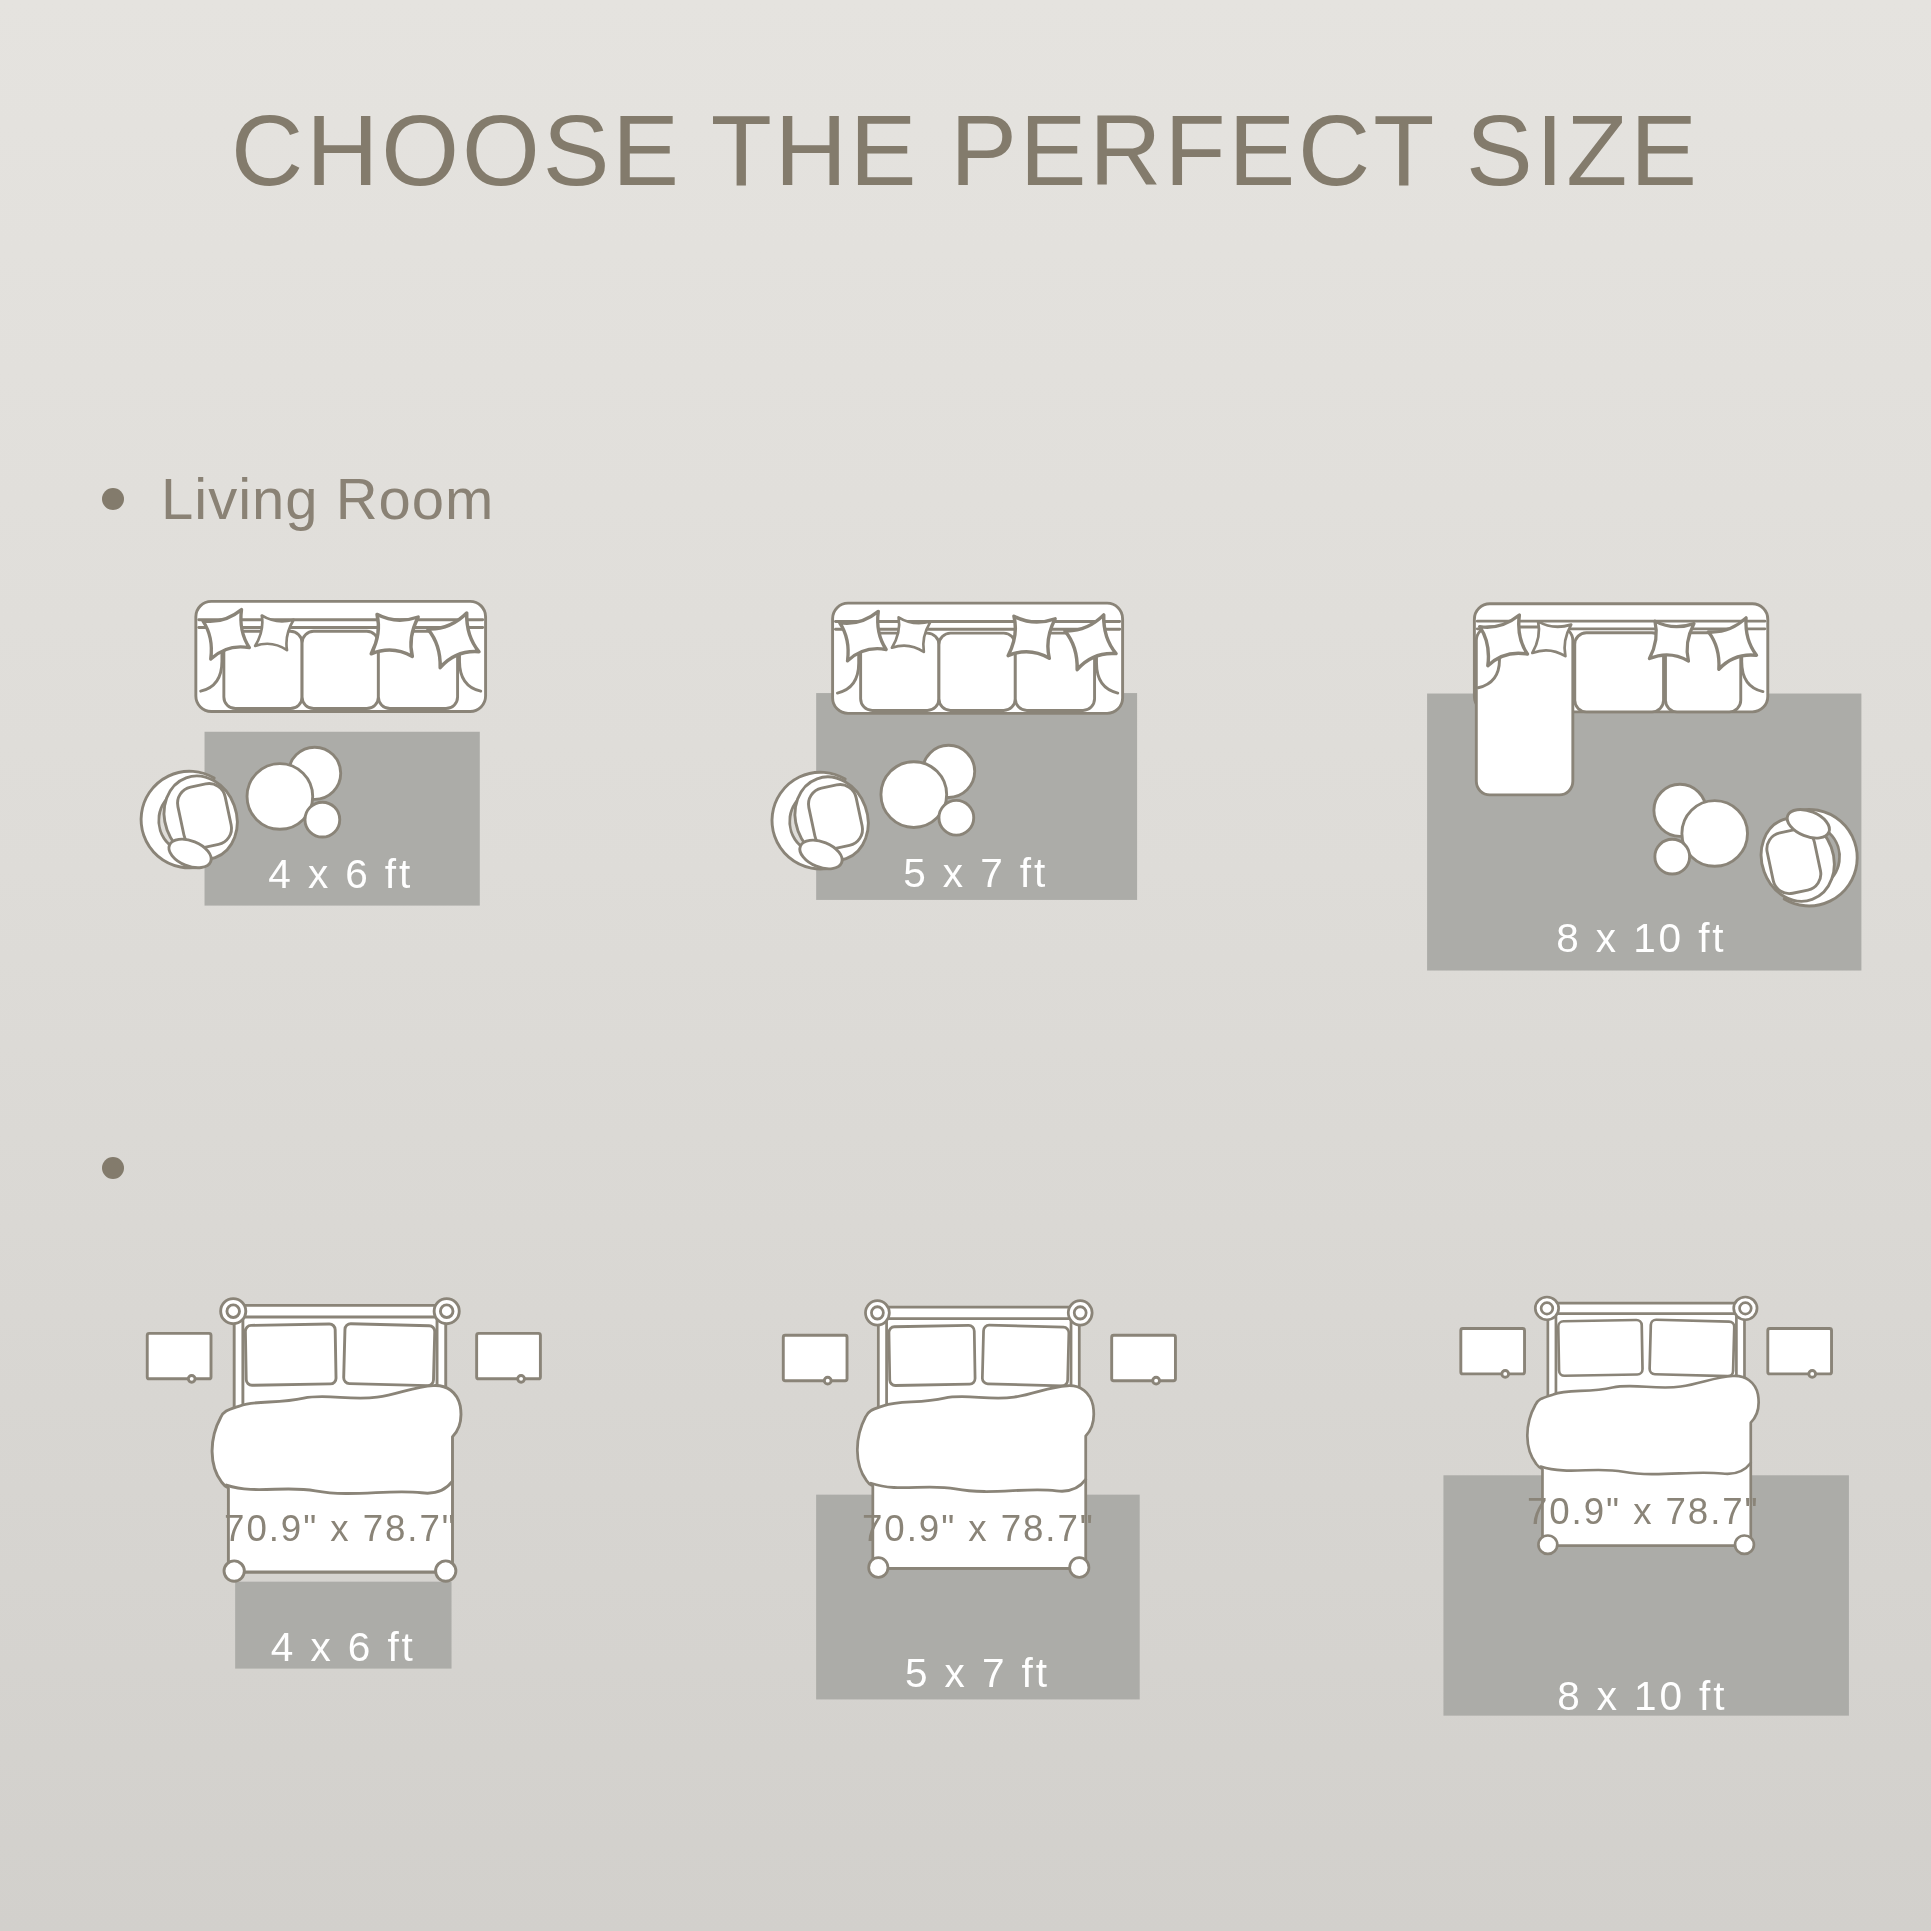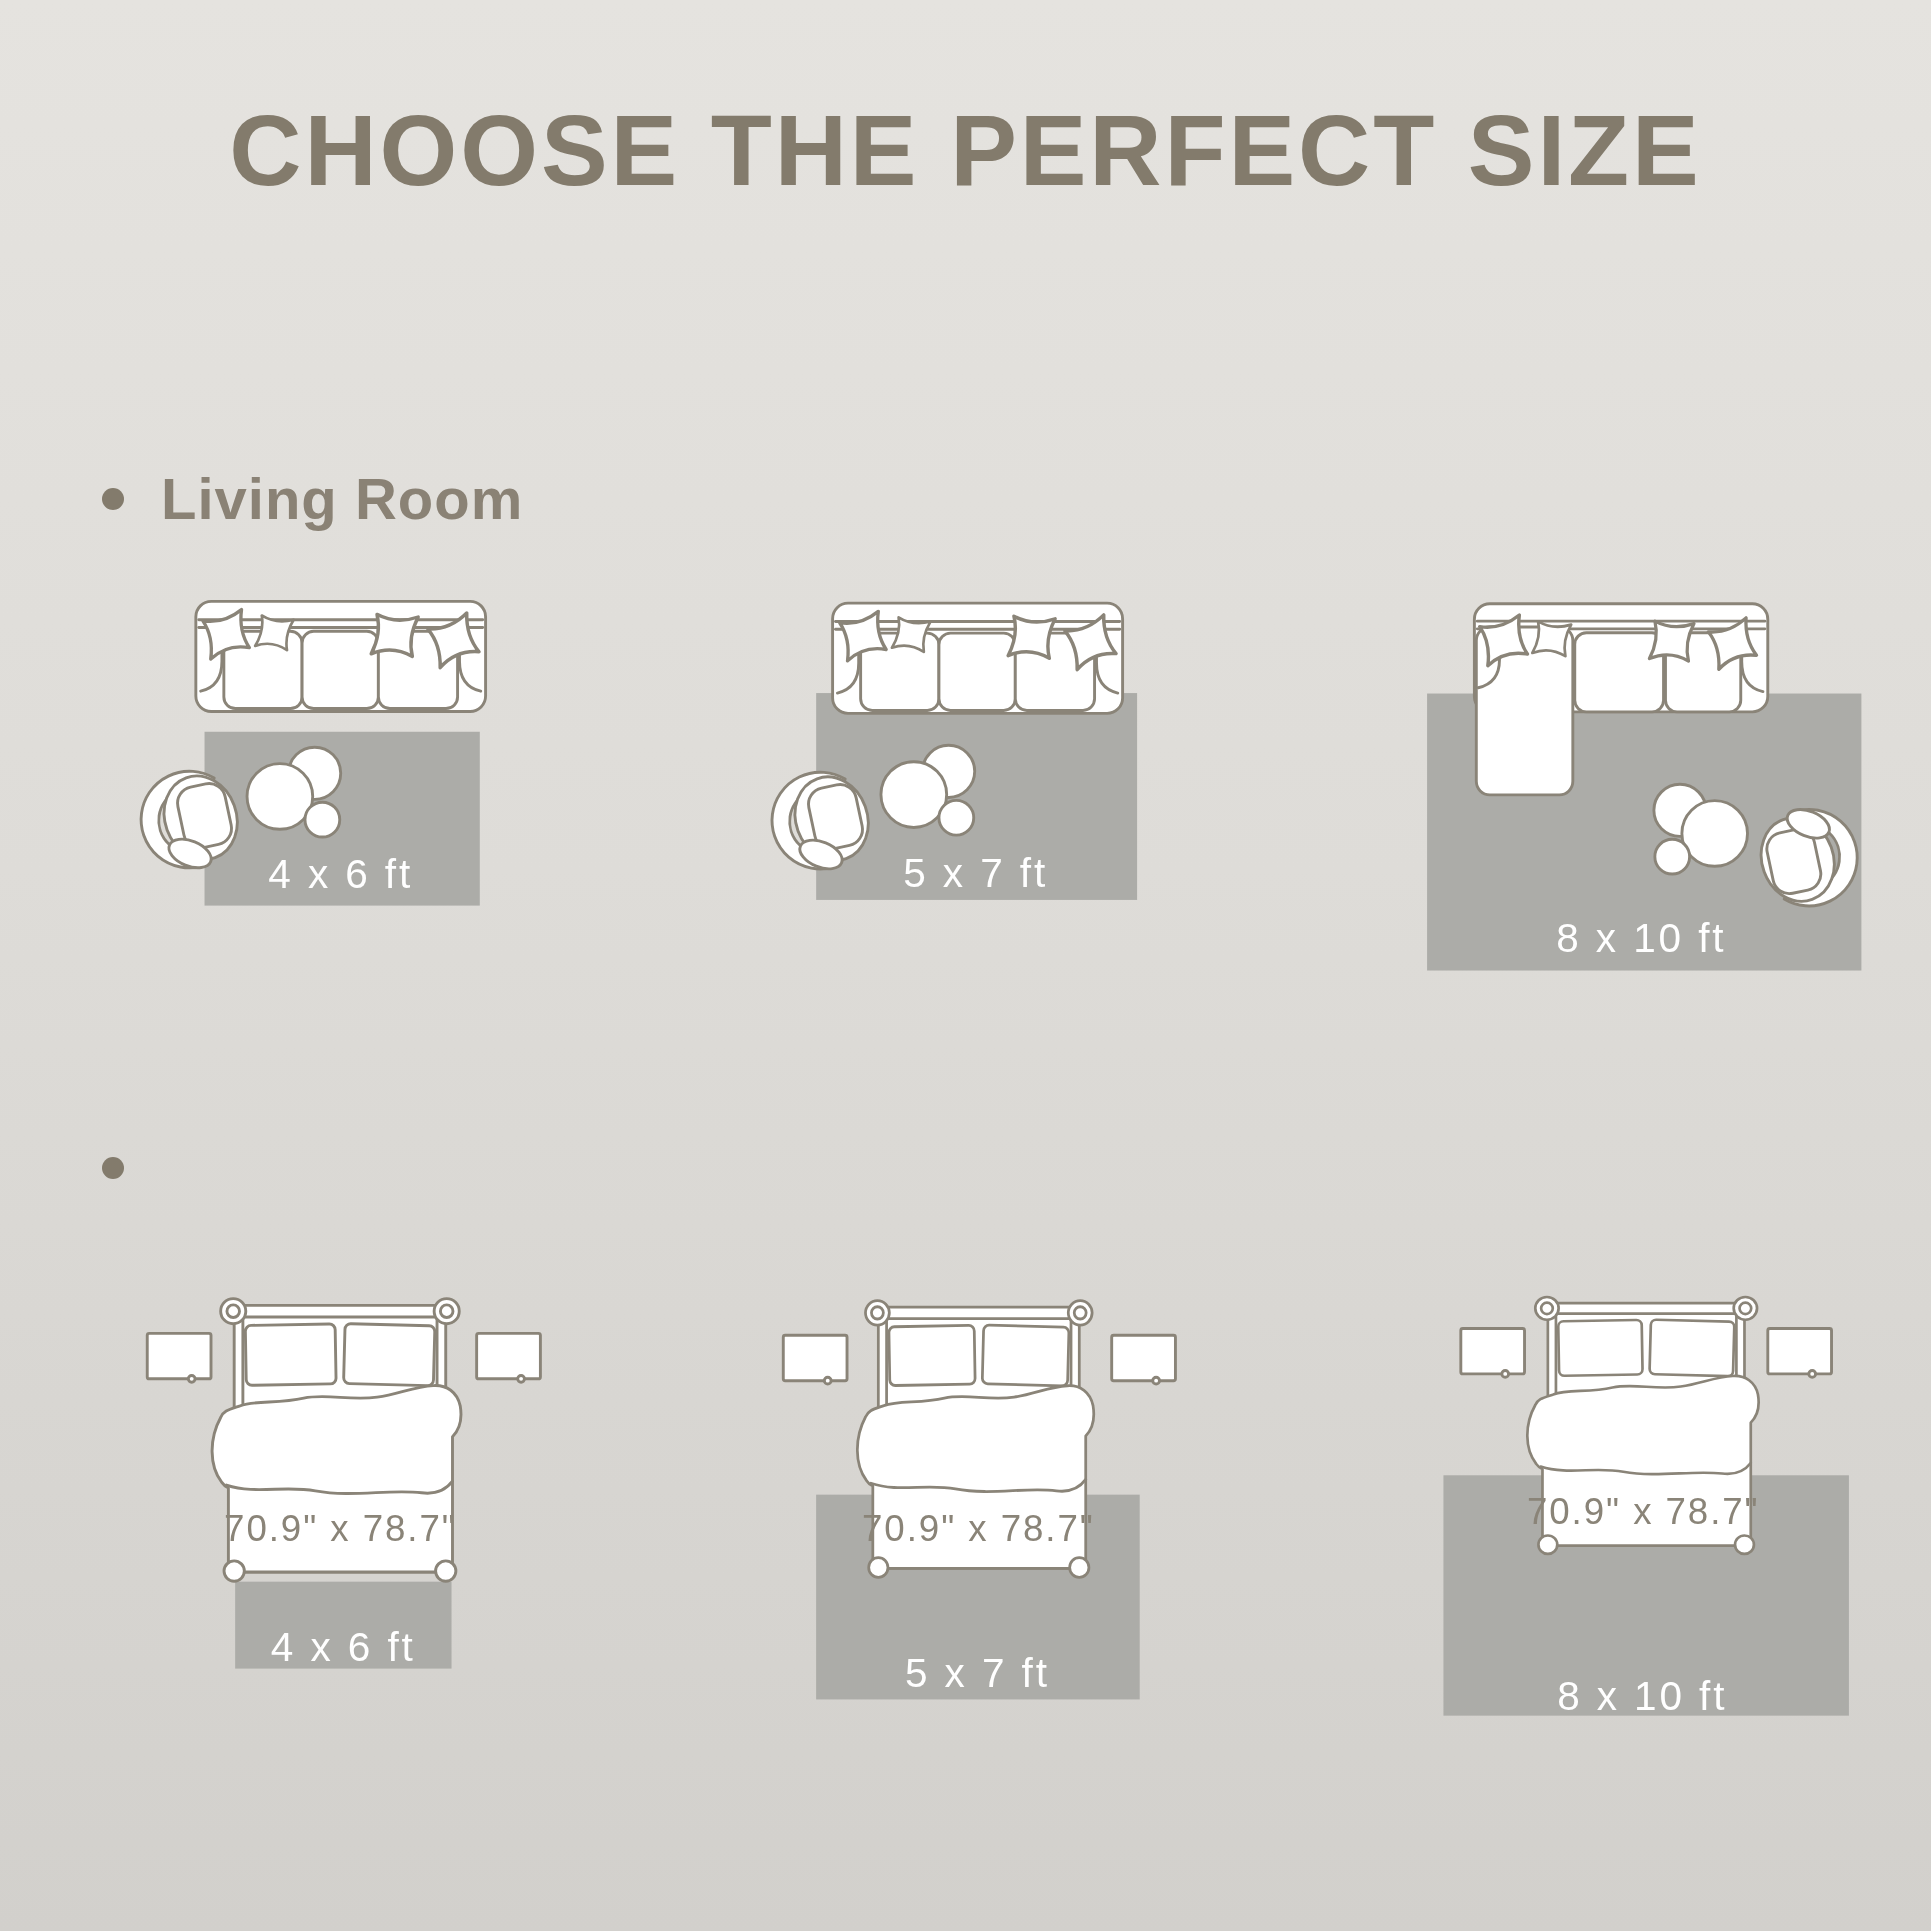--- a/index.html
+++ b/index.html
@@ -10,25 +10,25 @@
   *{margin:0;padding:0;box-sizing:border-box;}
   html,body{width:1931px;height:1931px;}
   body{
     font-family:"Liberation Sans", sans-serif;
     background:linear-gradient(180deg, var(--bg-top) 0%, var(--bg-mid) 45%, var(--bg-bottom) 100%);
     position:relative; overflow:hidden;
   }
   .title{
     position:absolute; top:79px; left:0; width:1931px;
     text-align:center; color:var(--title);
-    font-size:100px; font-weight:700; letter-spacing:2.9px; line-height:143px;
+    font-size:100px; font-weight:400; letter-spacing:2.9px; line-height:143px;
   }
   .section-header{
     position:absolute; display:flex; align-items:center;
-    color:var(--section); font-size:58px; font-weight:700; letter-spacing:1px;justify-content:space-between;
+    color:var(--section); font-size:58px; font-weight:400; letter-spacing:1px;justify-content:space-between;
   }
   .section-header .bullet{
     width:22px; height:22px; border-radius:50%;
     background:var(--title); margin-right:37px; flex:none;
   }
   #living-header{left:102px; top:465px;}
   #bedroom-header{left:102px; top:1157px;}
   svg.fig{position:absolute; overflow:visible;}
   #fig-lr1{left:135px; top:579px;}
   #fig-lr2{left:763px; top:579px;}

